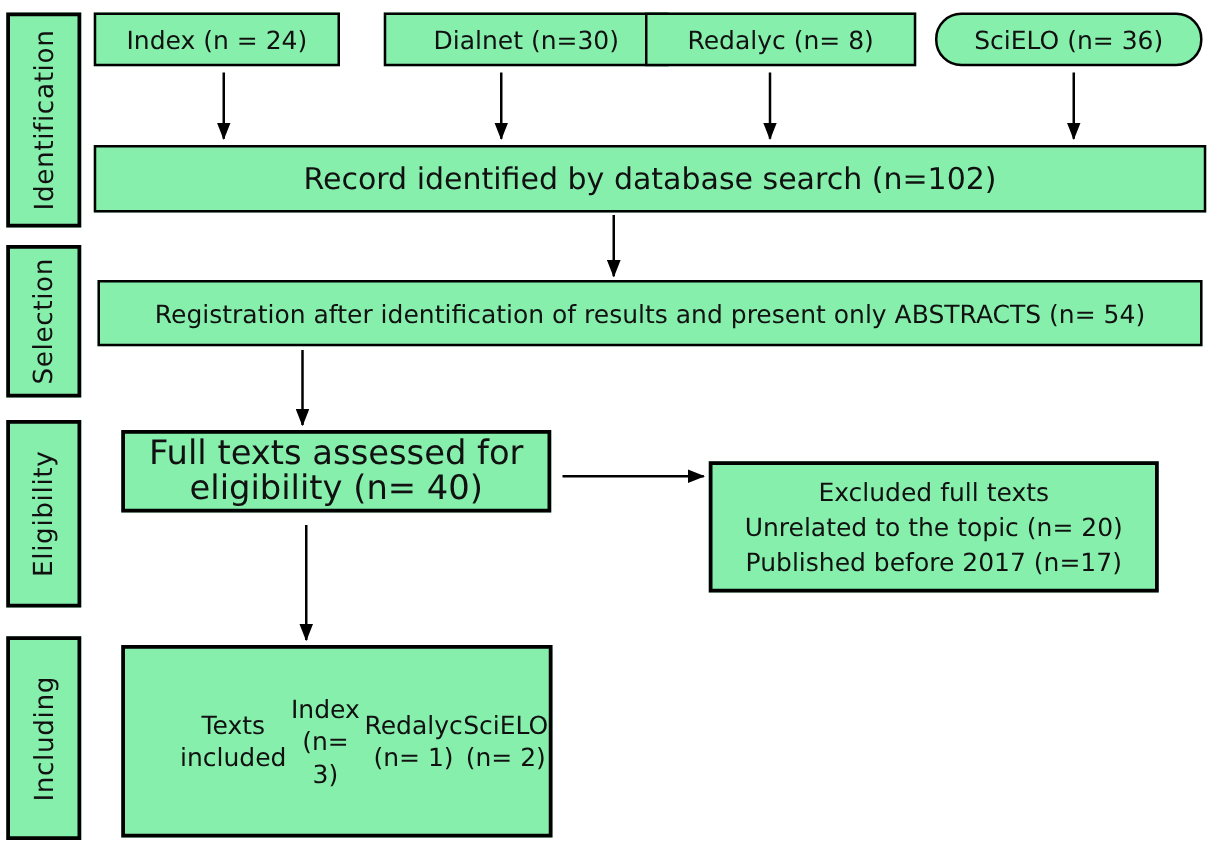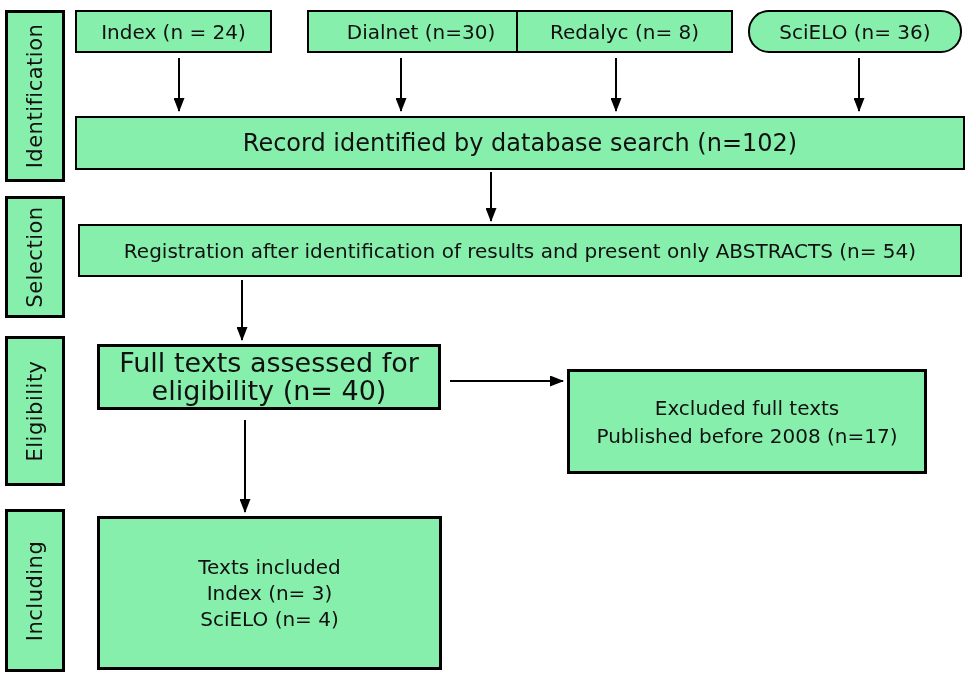--- a/index.html
+++ b/index.html
@@ -68,21 +68,21 @@
   }
   #box-excluded {
     left: 567px; top: 330px; width: 360px; height: 105px;
     font-size: 20px; line-height: 28px;
     flex-direction: column;
     margin-top: 39px;
   }
   #box-included {
     left: 97px; top: 516px; width: 345px; height: 154px;
     font-size: 20px; line-height: 26px;
-    flex-direction: column;
+    padding-left: 44px;
   }
   #arrow-layer {
     position: absolute;
     left: 0; top: 0;
     width: 976px; height: 682px;
     pointer-events: none;
   }
 </style>
 </head>
 <body>
@@ -123,27 +123,29 @@
     <span>Registration after identification of results and present only ABSTRACTS (n= 54)</span>
   </div>
 
   <div class="box" id="box-fulltext">
     <div>Full texts assessed for</div>
     <div>eligibility (n= 40)</div>
   </div>
 
   <div class="box" id="box-excluded">
     <div>Excluded full texts</div>
-    <div>Published before 2008 (n=17)</div>
+    <div>Unrelated to the topic (n= 20)</div>
+    <div>Published before 2017 (n=17)</div>
   </div>
 
   <div class="box" id="box-included">
     <div>Texts included</div>
     <div>Index (n= 3)</div>
-    <div>SciELO (n= 4)</div>
+    <div>Redalyc (n= 1)</div>
+    <div>SciELO (n= 2)</div>
   </div>
 
   <svg id="arrow-layer" viewBox="0 0 976 682" xmlns="http://www.w3.org/2000/svg">
     <defs>
       <marker id="ah" markerUnits="userSpaceOnUse" markerWidth="14" markerHeight="11" refX="13" refY="5.5" orient="auto">
         <path d="M0,0 L14,5.5 L0,11 Z" fill="#000000"></path>
       </marker>
     </defs>
     <line x1="179" y1="58" x2="179" y2="111" stroke="#000" stroke-width="2" marker-end="url(#ah)"></line>
     <line x1="401" y1="58" x2="401" y2="111" stroke="#000" stroke-width="2" marker-end="url(#ah)"></line>

